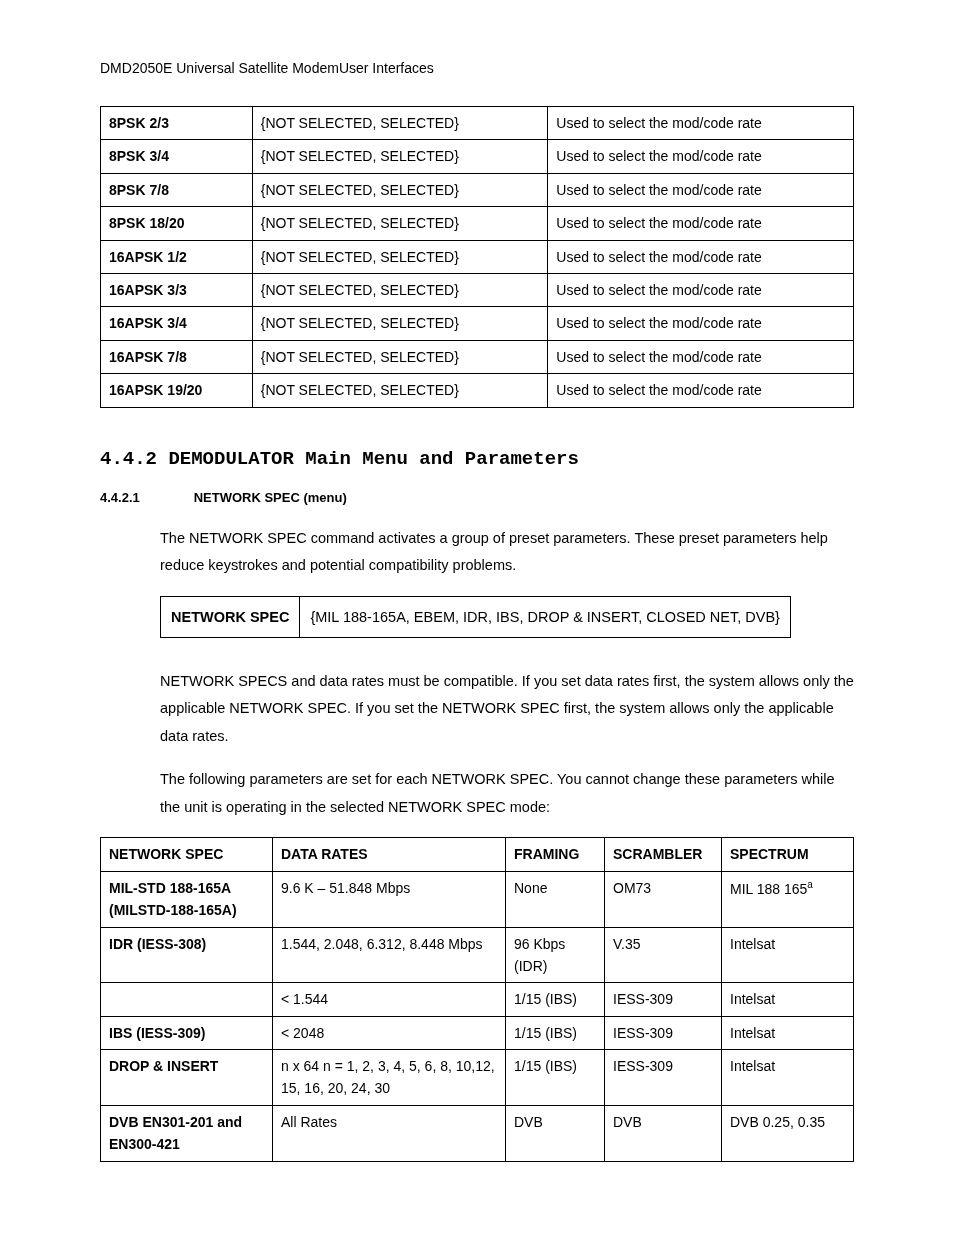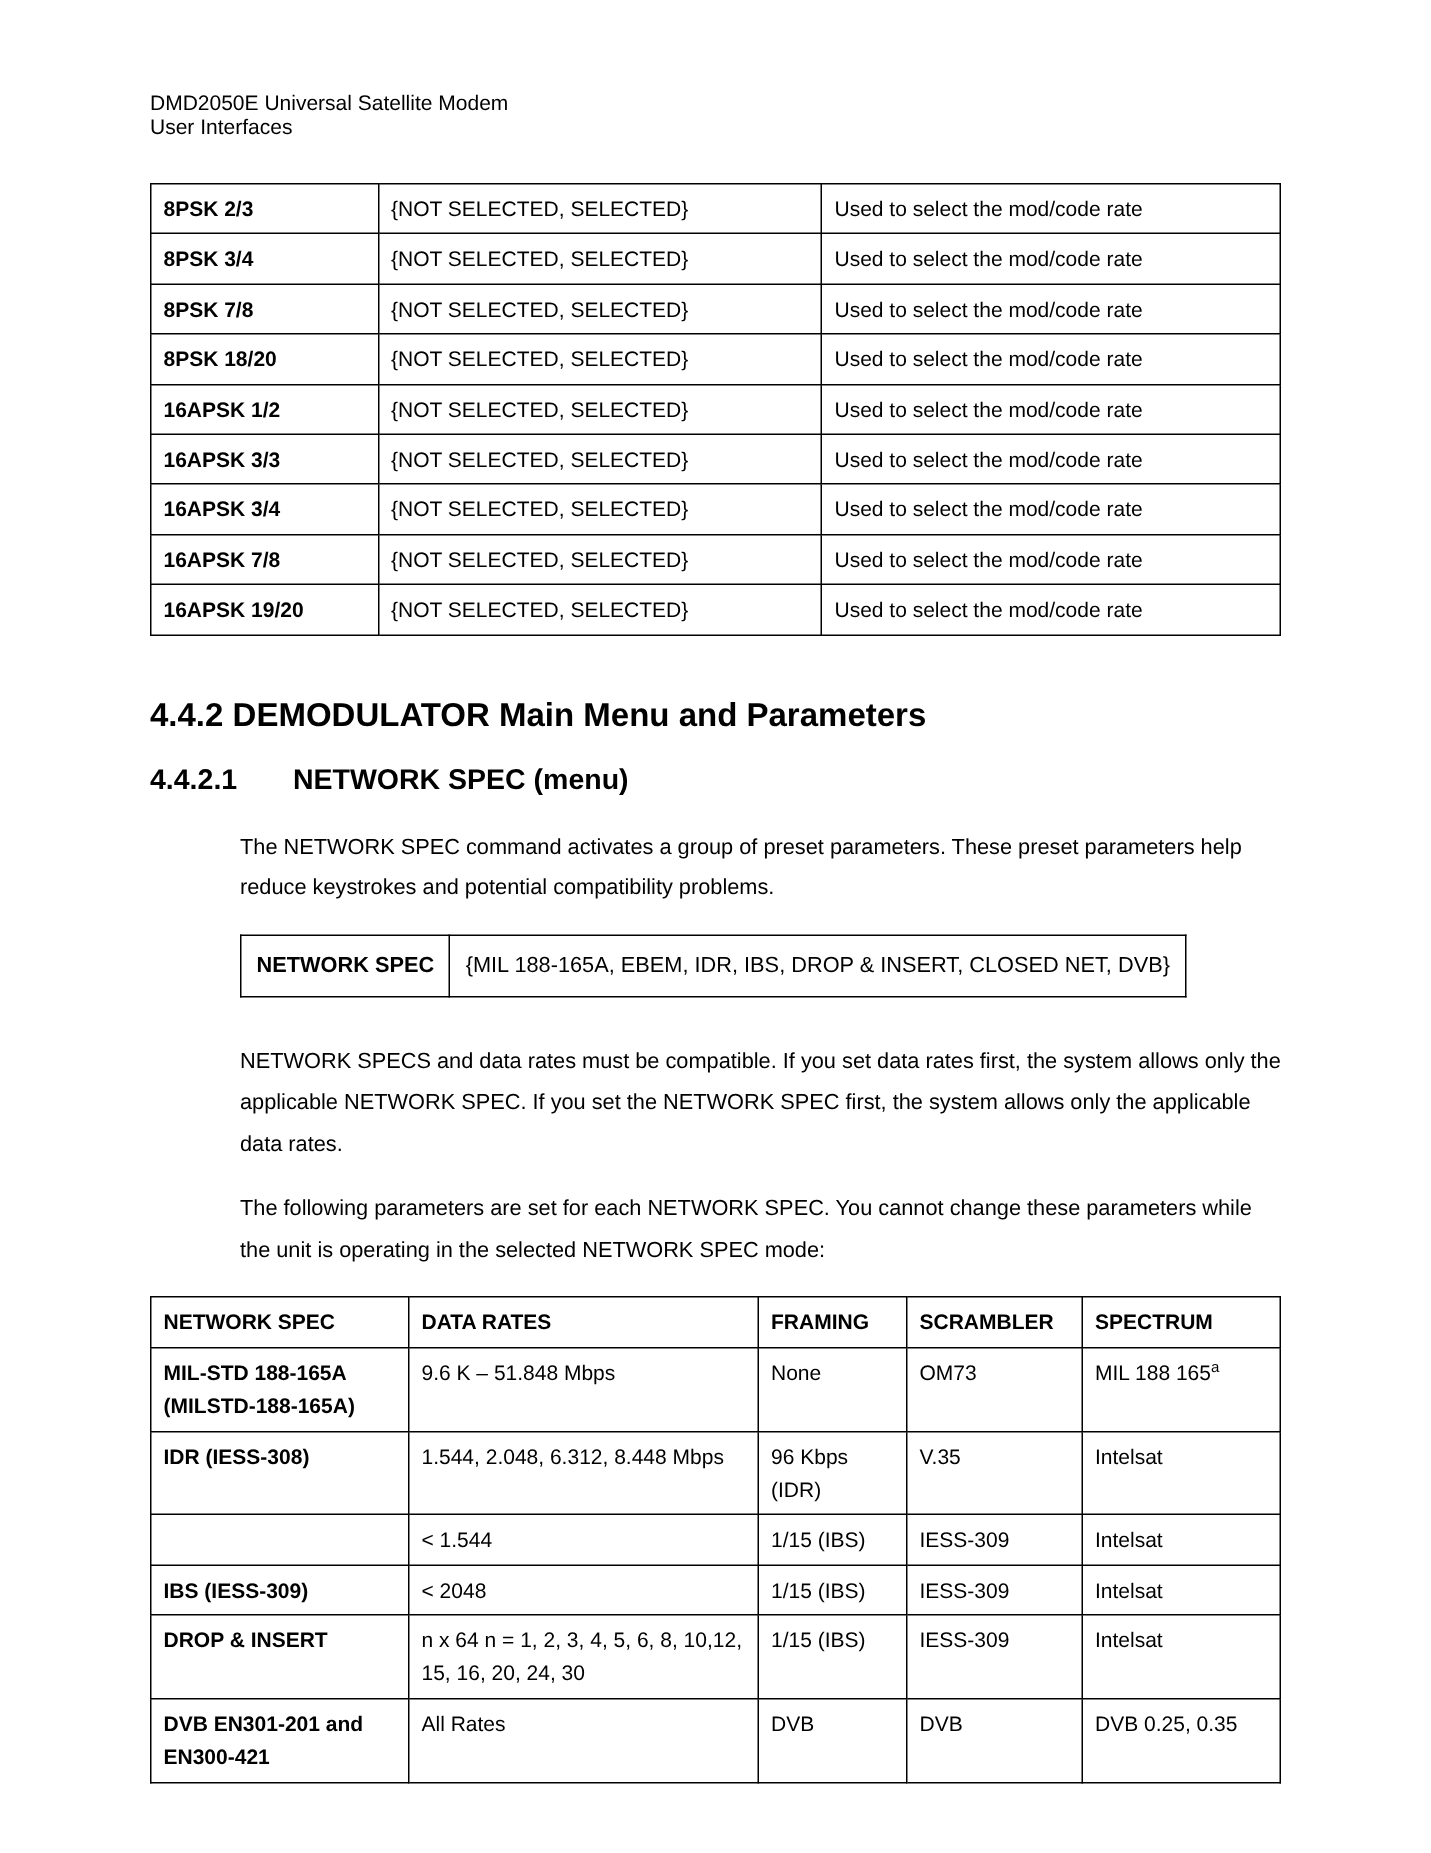--- a/index.html
+++ b/index.html
@@ -12,47 +12,47 @@
   }
   .page {
     padding: 60px 100px 40px 100px;
     box-sizing: border-box;
     width: 954px;
   }
   .header-line {
     display: flex;
     font-size: 14px;
     margin-bottom: 30px;
-    flex-direction: column;
   }
   table.grid {
     width: 100%;
     border-collapse: collapse;
     font-size: 14px;
   }
   table.grid td, table.grid th {
     border: 1px solid #000;
     padding: 5px 8px;
     text-align: left;
     vertical-align: top;
     line-height: 1.6;
   }
   table.grid th {
     font-weight: bold;
   }
   .col-bold {
     font-weight: bold;
   }
   h2.section {
-    font-size: 22px;
+    font-size: 19px;
     font-weight: bold;
     margin: 40px 0 20px 0;
+    font-family: Liberation Mono, monospace;
   }
   h3.subsection {
-    font-size: 19px;
+    font-size: 13px;
     font-weight: bold;
     margin: 20px 0 20px 0;
   }
   .subsection .num {
     display:inline-block;
     width: 90px;
   }
   .body-text {
     margin-left: 60px;
     font-size: 14.5px;

